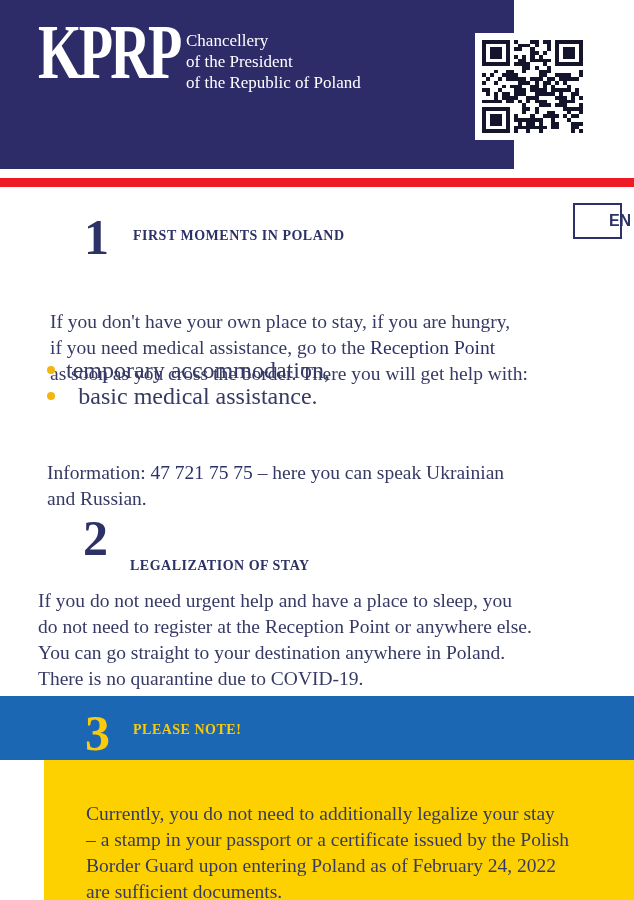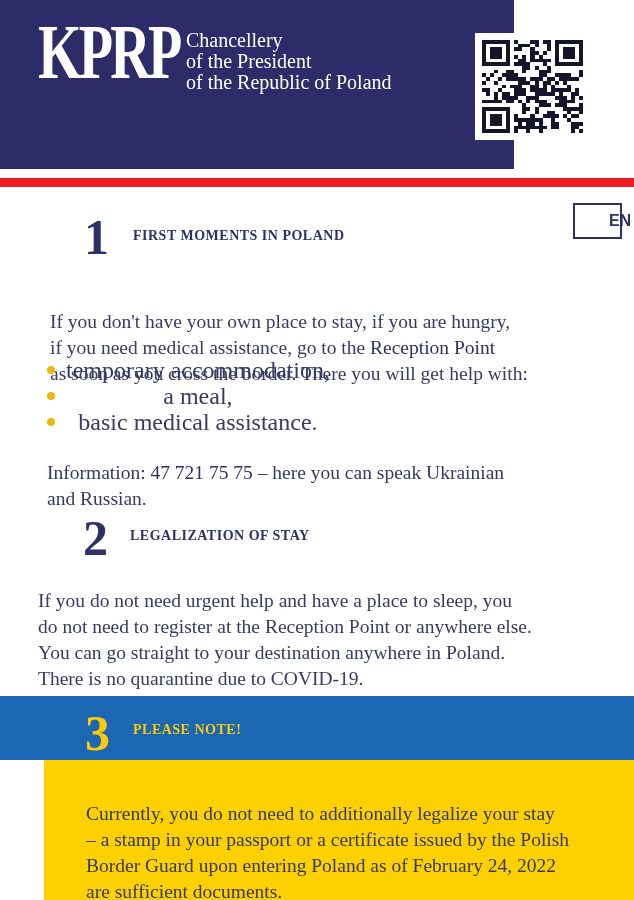--- a/index.html
+++ b/index.html
@@ -11,21 +11,21 @@
   
   .topbar { position:absolute; left:0; top:0; width:514px; height:169px; background:var(--navy,#2d2c69); }
   .logo {
     position:absolute; left:38px; top:13px;
     color:#ffffff; font-weight:bold; font-size:78px; line-height:1;
     letter-spacing:-4px; transform:scaleX(0.72); transform-origin:left top;
     white-space:pre;
   }
   .org {
     position:absolute; left:186px; top:30px;
-    color:#ffffff; font-size:20px; line-height:21px; white-space:pre-line;
+    color:#ffffff; font-size:17px; line-height:21px; white-space:pre-line;
   }
   .qr-box {
     position:absolute; left:475px; top:33px; width:115px; height:107px;
     background:#ffffff;
   }
   .qr-box svg { position:absolute; left:7px; top:7px; width:101px; height:93px; fill:#14142a; shape-rendering:crispEdges; }
   
   .stripe-white { position:absolute; left:0; top:169px; width:634px; height:9px; background:#ffffff; }
   .stripe-red   { position:absolute; left:0; top:178px; width:634px; height:9px; background:var(--red,#ee1b24); }
   
@@ -408,29 +408,28 @@
 
   <div class="sec-num" style="left:84px; top:212px;">1</div>
   <div class="sec-title" style="left:133px; top:228px;">FIRST MOMENTS IN POLAND</div>
 
   <p class="para" style="left:50px; top:289px;"><span>If you don't have your own place to stay, if you are hungry,
 if you need medical assistance, go to the </span><b>Reception Point</b><span>
 as soon as you cross the border. There you will get help with:</span></p>
 
   <ul class="bullets">
     <li><span class="dot"></span><span>temporary accommodation,</span></li>
-    <li><span class="dot"></span><span>a meal,</span></li>
     <li><span class="dot"></span><span>basic medical assistance.</span></li>
   </ul>
 
   <p class="para" style="left:47px; top:440px;"><span>Information: </span><b>47 721 75 75</b><span> – here you can speak Ukrainian
 and Russian.</span></p>
 
   <div class="sec-num" style="left:83px; top:513px;">2</div>
-  <div class="sec-title" style="left:130px; top:528px;">LEGALIZATION OF STAY</div>
+  <div class="sec-title" style="left:130px; top:558px;">LEGALIZATION OF STAY</div>
 
   <p class="para" style="left:38px; top:568px;">If you do not need urgent help and have a place to sleep, you
 do not need to register at the Reception Point or anywhere else.
 You can go straight to your destination anywhere in Poland.
 There is no quarantine due to COVID-19.</p>
 
   <div class="band-blue">
     <div class="sec-num" style="left:85px; top:12px;">3</div>
     <div class="sec-title" style="left:133px; top:26px;">PLEASE NOTE!</div>
   </div>

